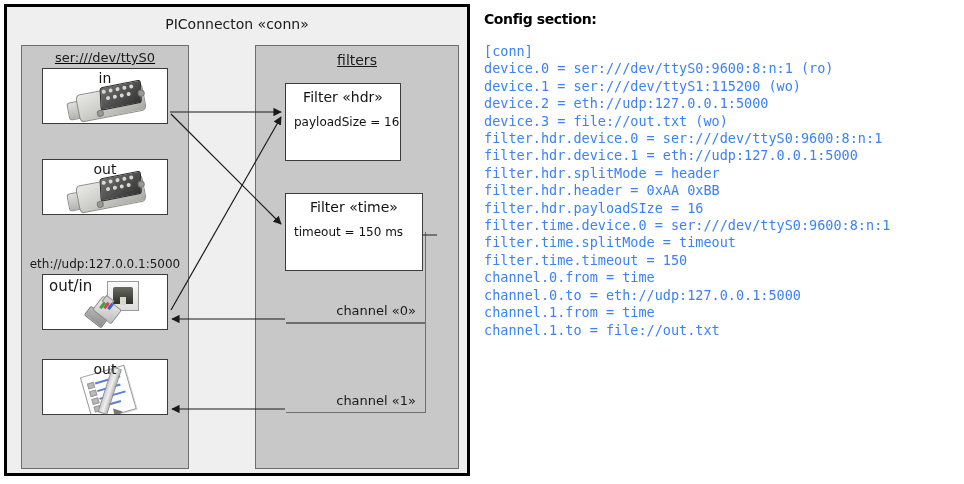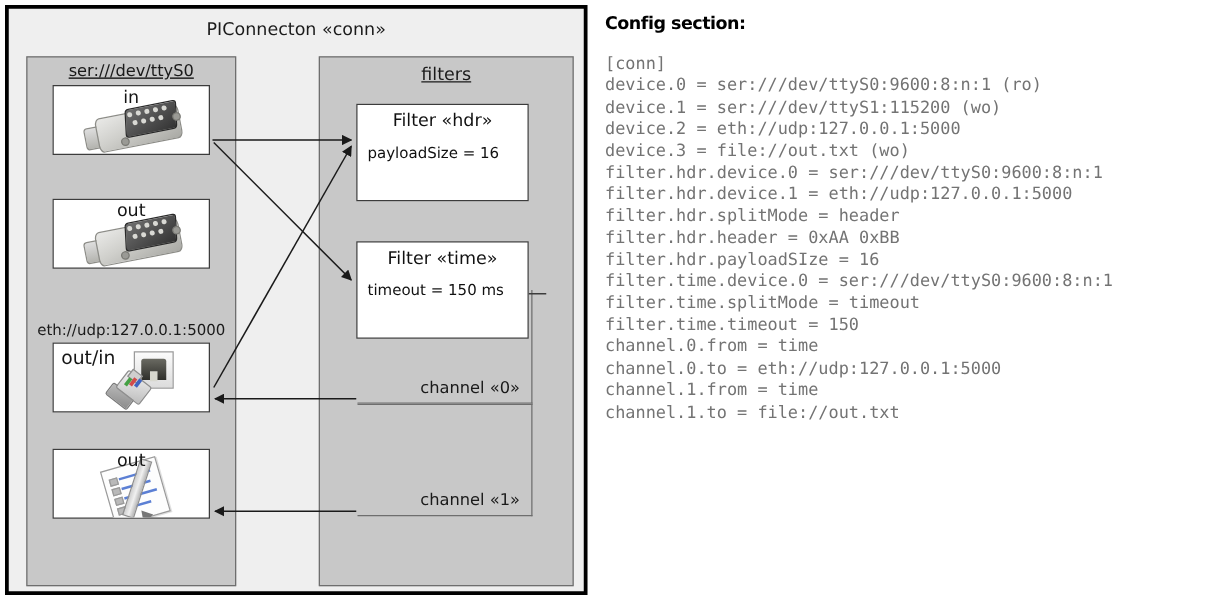--- a/index.html
+++ b/index.html
@@ -130,21 +130,21 @@
   .filter{
     position:absolute;background:#ffffff;border:1px solid #3c3c3c;
     box-sizing:border-box;
   }
   .filter-title{
     text-align:center;font-size:14px;color:#111;margin-top:5px;
   }
   .filter-attrs{
     margin:10px 0 0 8px;font-size:12px;color:#111;line-height:15px;
   }
-  #filter-hdr{left:278px;top:76px;width:138px;height:78px;}
+  #filter-hdr{left:278px;top:76px;width:116px;height:78px;}
   #filter-time{left:278px;top:186px;width:138px;height:78px;}
 
   
   .channel{
     position:absolute;border:1px solid #6e6e6e;box-sizing:border-box;
     background:#c8c8c8;
   }
   .channel-label{
     position:absolute;right:9px;bottom:4px;font-size:13px;color:#1a1a1a;
     white-space:nowrap;
@@ -162,21 +162,21 @@
   #config{
     position:absolute;left:484px;top:8px;width:478px;height:468px;
   }
   #config-heading{
     font-family:"DejaVu Sans",sans-serif;font-weight:bold;
     font-size:14px;color:#000;letter-spacing:-0.4px;
     margin:3px 0 16px 0;
   }
   #config-body{
     font-family:"DejaVu Sans Mono","Liberation Mono",monospace;
-    font-size:13.5px;line-height:17.4px;color:#737373;white-space:pre;
+    font-size:13.5px;line-height:17.4px;color:#3b82f6;white-space:pre;
   }
 </style>
 </head>
 <body>
 
 <div id="root">
 
   <div id="diagram">
 
     <div id="diagram-title">PIConnecton «conn»</div>

